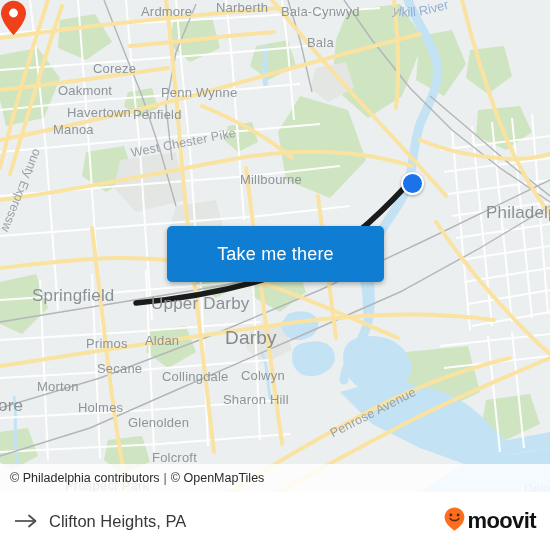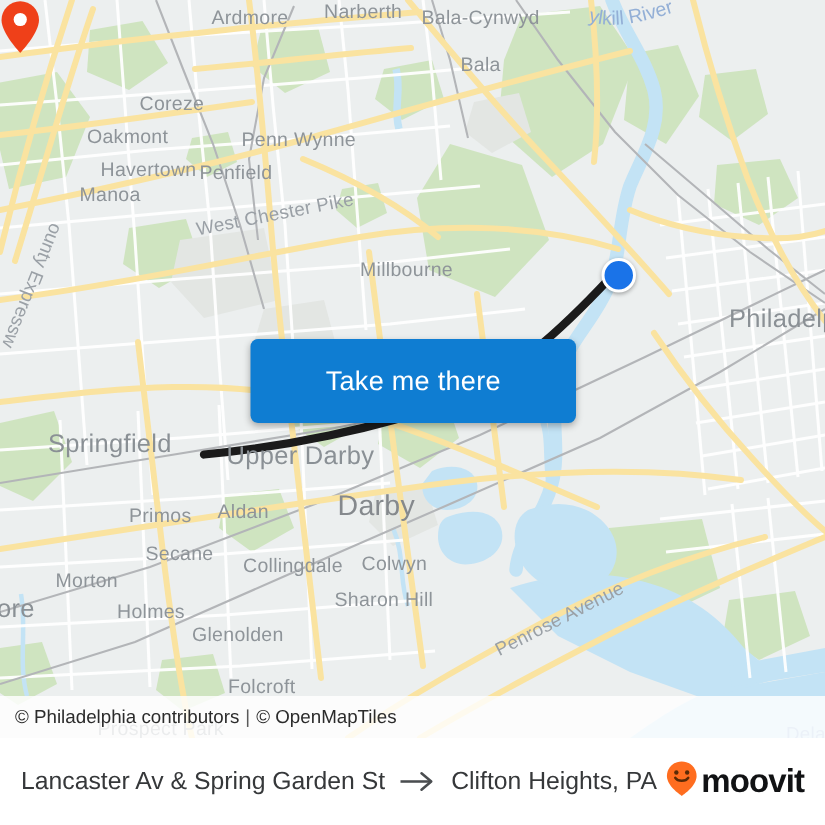--- a/index.html
+++ b/index.html
@@ -300,21 +300,20 @@
 
     <div id="attribution">
       <a href="#">© Philadelphia contributors</a>
       <span class="sep">|</span>
       <a href="#">© OpenMapTiles</a>
     </div>
   </div>
 
   <div id="footer">
     <div class="route-text">
-      <span>Lancaster Av &amp; Spring Garden St</span>
       <span class="arrow-icon">
         <svg width="26" height="14" viewBox="0 0 26 14" aria-hidden="true">
           <line x1="1" y1="7" x2="21" y2="7" stroke="#4a4d50" stroke-width="1.7"></line>
           <polyline points="15,1.5 21.5,7 15,12.5" fill="none" stroke="#4a4d50" stroke-width="1.7" stroke-linecap="round" stroke-linejoin="round"></polyline>
         </svg>
       </span>
       <span>Clifton Heights, PA</span>
     </div>
     <div id="brand">
       <span>

